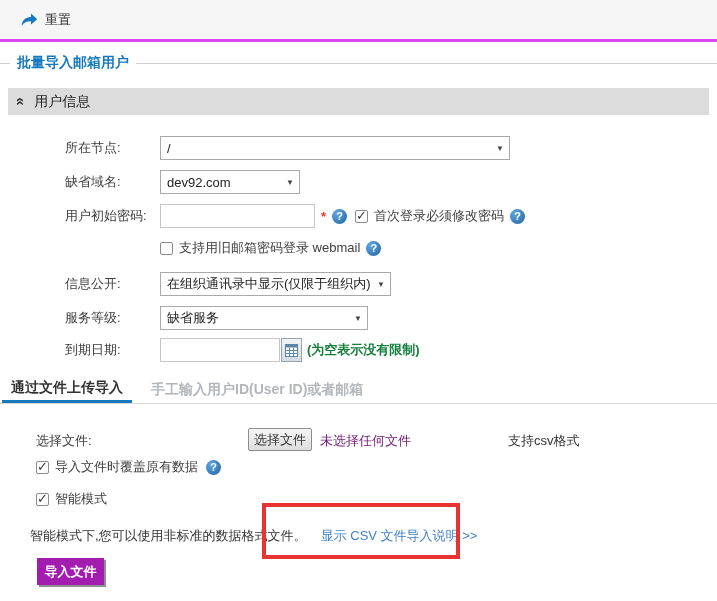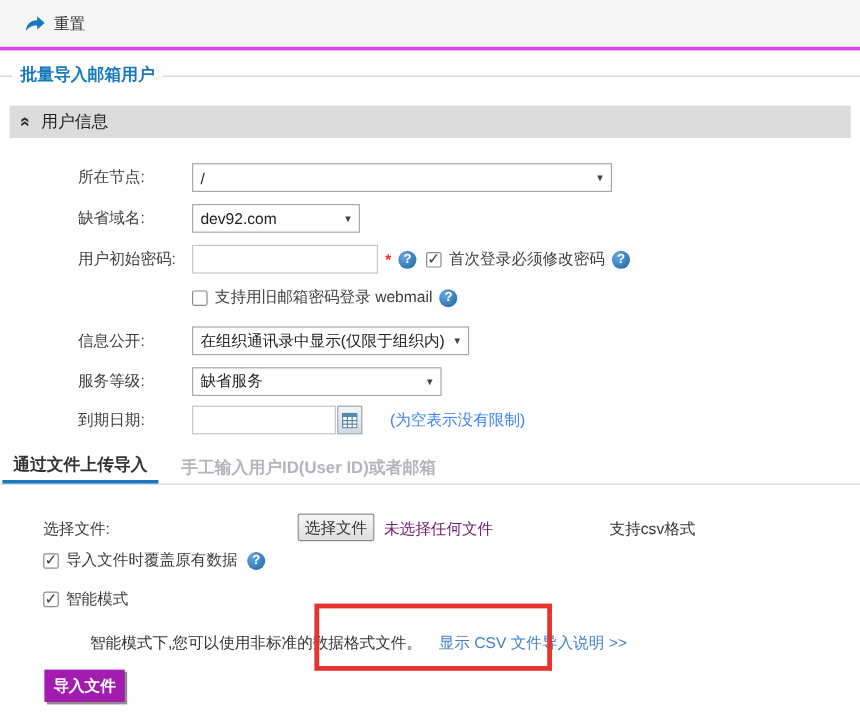--- a/index.html
+++ b/index.html
@@ -41,21 +41,21 @@
                color:#fff; font-size:11px; font-weight:bold; line-height:15px; text-align:center;
                cursor:pointer; }
   .cb { width:13px; height:13px; border:1px solid #8b8b8b; border-radius:2px; background:#fff;
         flex:none; position:relative; cursor:pointer; }
   .cb .mark { position:absolute; left:0; top:-3px; font-size:13px; font-weight:bold; color:#3b3b3b; }
   .cb-label { margin:0 6px 0 6px; color:#3d3d3d; }
 
   .cal-btn { width:21px; height:24px; border:1px solid #97a5b0; margin-left:1px;
              background:linear-gradient(#f3f5f7,#d3dae0); display:flex; align-items:center;
              justify-content:center; cursor:pointer; }
-  .hint { margin-left:23px; color:#3b82f6; }
+  .hint { margin-left:5px; color:#15803d;font-weight:bold; }
 
   
   .tabs { position:absolute; top:376px; left:0; width:717px; height:28px;
           border-bottom:1px solid #d8d8d8; }
   .tab { position:absolute; top:0; height:27px; font-size:14px; font-weight:bold; cursor:pointer;
          display:flex; align-items:center; }
   .tab.active { left:2px; color:#333; border-bottom:3px solid #1679bd; padding:0 9px; }
   .tab.inactive { left:151px; color:#b2b6ba; }
 
   
@@ -63,21 +63,21 @@
   .file-label { position:absolute; left:36px; top:4px; color:#3d3d3d; }
   .file-btn { position:absolute; left:248px; top:0; width:64px; height:23px;
               background:linear-gradient(#f6f6f6,#dddddd); border:1px solid #8d8d8d; border-radius:2px;
               font-size:13px; color:#333; cursor:pointer; font-family:inherit; }
   .no-file { position:absolute; left:320px; top:4px; color:#701a75; }
   .format-hint { position:absolute; left:508px; top:4px; color:#333; }
 
   .cb-row { position:absolute; left:36px; display:flex; align-items:center; height:16px; }
   .cb-row .help-icon { margin-left:2px; }
 
-  .smart-tip-row { position:absolute; left:30px; top:527px; display:flex; align-items:center; height:18px;margin-left:45px; }
+  .smart-tip-row { position:absolute; left:30px; top:527px; display:flex; align-items:center; height:18px; }
   .smart-tip { color:#333; }
   .csv-link { color:#4080c9; margin-left:14px; cursor:pointer; text-decoration:none; }
 
   .annotation-box { position:absolute; left:262px; top:503px; width:198px; height:56px;
                     border:4px solid #e83331; pointer-events:none; }
 
   .import-btn { position:absolute; left:37px; top:558px; width:67px; height:27px;
                 background:#a21caf; color:#fff; font-weight:bold; font-size:13px; border:none;
                 box-shadow:2px 2px 0 #8f8f8f; cursor:pointer; font-family:inherit; }
 </style>

